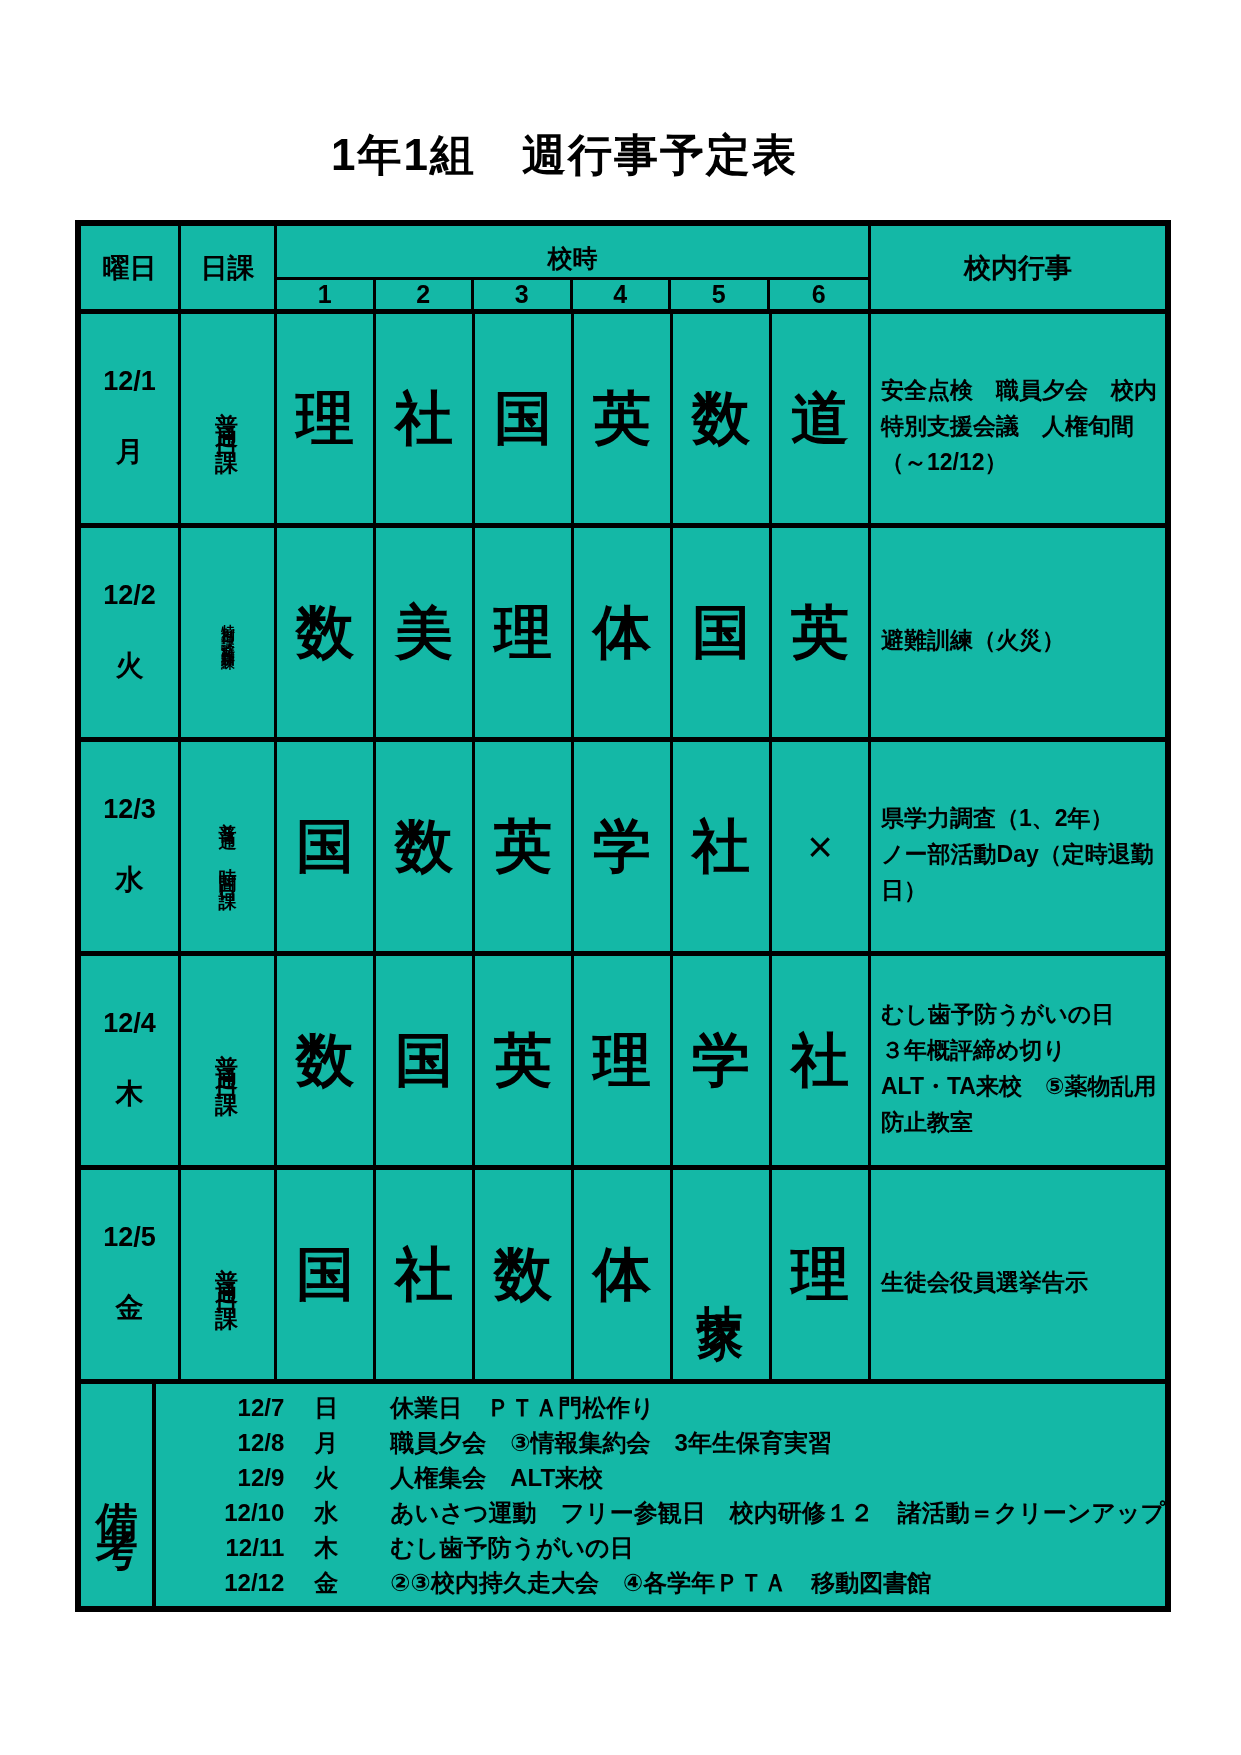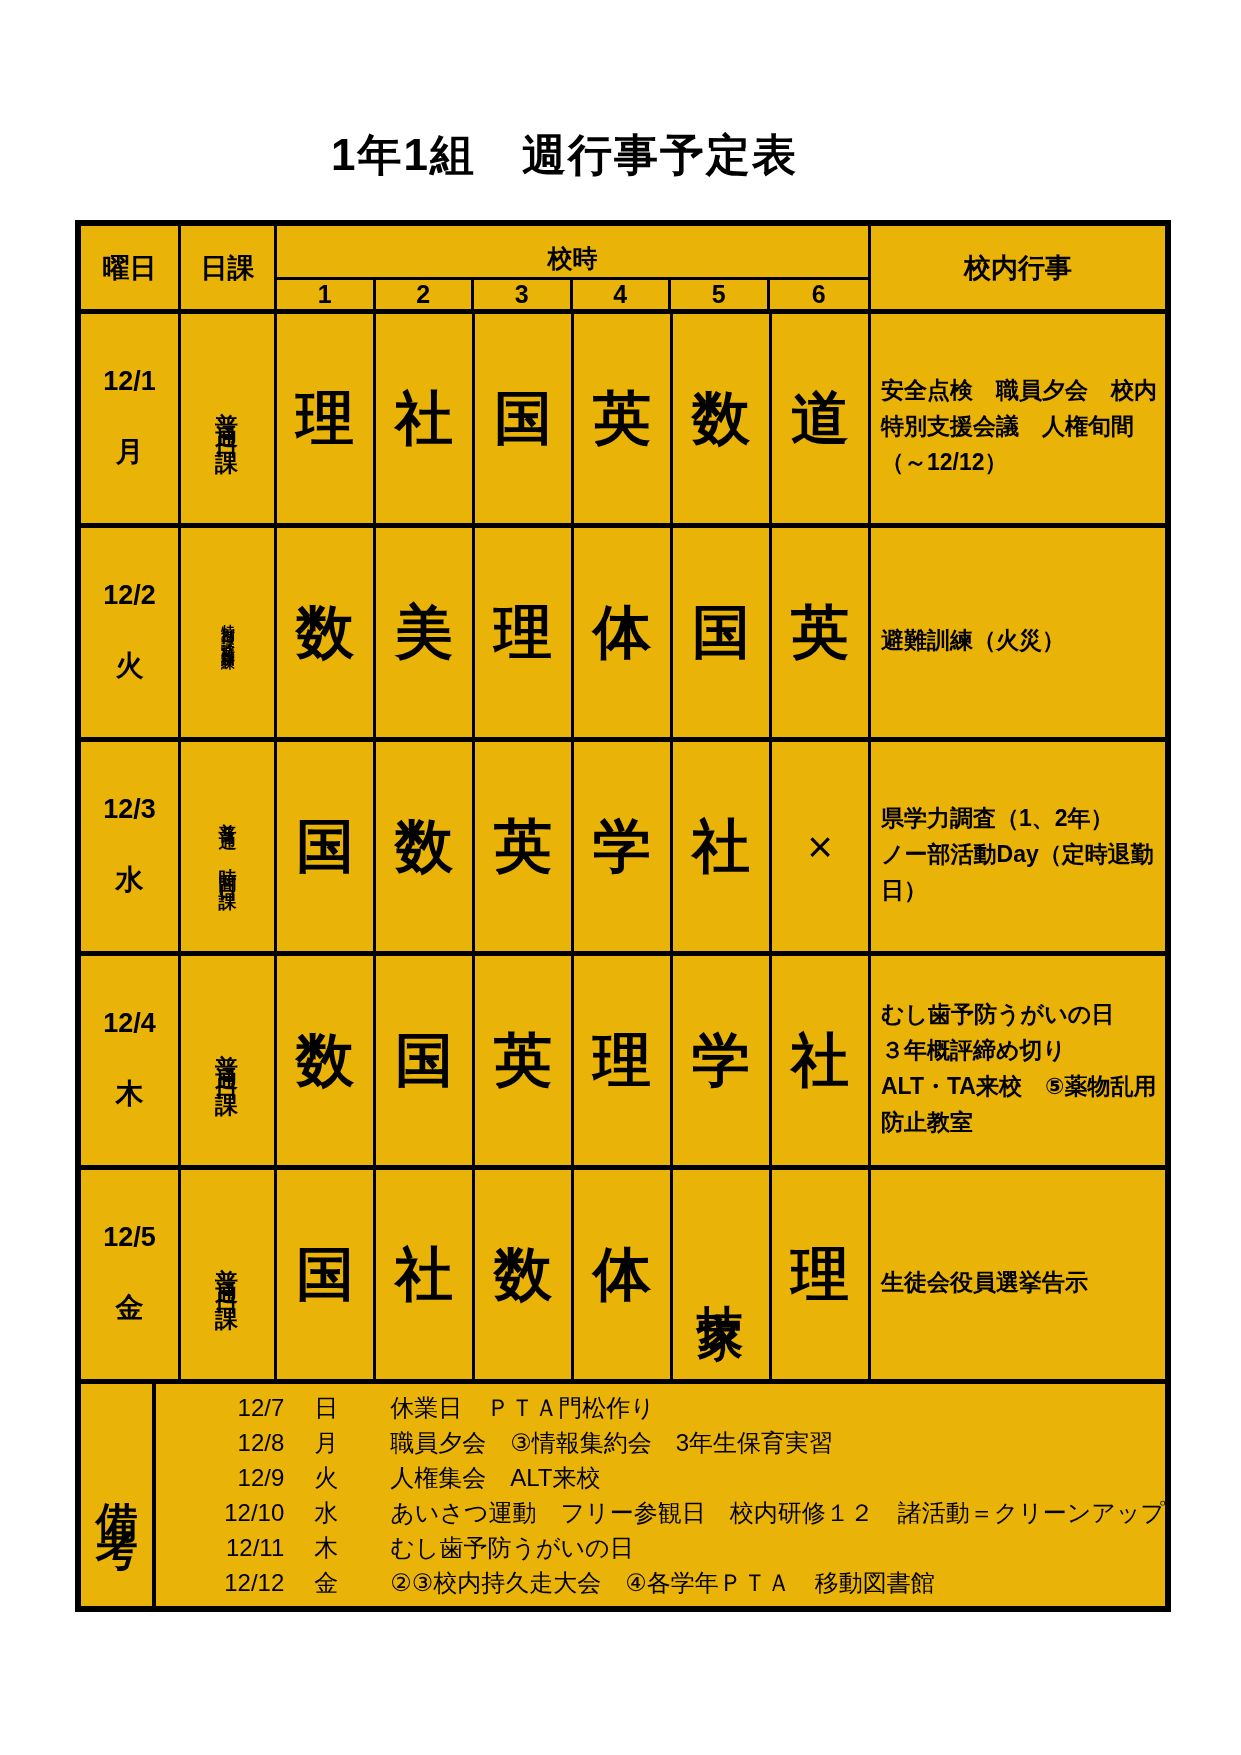--- a/index.html
+++ b/index.html
@@ -18,21 +18,21 @@
     font-size:44px;font-weight:bold;
     letter-spacing:2px;
     transform:translateX(-56px);
   }
   .sched-table{
     position:absolute;
     left:75px;top:220px;
     width:1096px;height:1392px;
     border:6px solid #000;
     box-sizing:border-box;
-    background:#eab308;
+    background:#14b8a6;
   }
   .row{display:flex;box-sizing:border-box;border-bottom:5px solid #000;}
   .cell{box-sizing:border-box;border-right:3px solid #000;display:flex;align-items:center;justify-content:center;}
   
   .c-day{width:100px;}
   .c-sched{width:96px;}
   .c-subj{width:99px;}
   .c-events{flex:1;border-right:none;}
   
   .header-row{height:88px;}
@@ -64,21 +64,21 @@
     padding:20px 6px 6px 10px;
     font-size:23px;font-weight:bold;line-height:36px;
     white-space:pre-wrap;
     text-align:left;
   }
   
   .remarks-row{height:222px;border-bottom:none;}
   .r-label{width:100px;box-sizing:border-box;border-right:4px solid #000;display:flex;align-items:center;justify-content:center;}
   .r-label-text{writing-mode:vertical-rl;text-orientation:upright;font-size:42px;font-weight:bold;letter-spacing:26px;}
   .r-content{flex:1;display:flex;flex-direction:column;justify-content:center;gap:7px;overflow:visible;}
-  .r-line{display:flex;align-items:center;white-space:nowrap;font-size:24px;font-weight:normal;line-height:28px;}
+  .r-line{display:flex;align-items:center;white-space:nowrap;font-size:24px;font-weight:bold;line-height:28px;}
   .r-date{width:128px;text-align:right;display:inline-block;}
   .r-dow{margin-left:30px;width:30px;display:inline-block;}
   .r-text{margin-left:46px;display:inline-block;}
 </style>
 </head>
 <body>
 
 <div class="title">1年1組　週行事予定表</div>
 
 <div class="sched-table">

